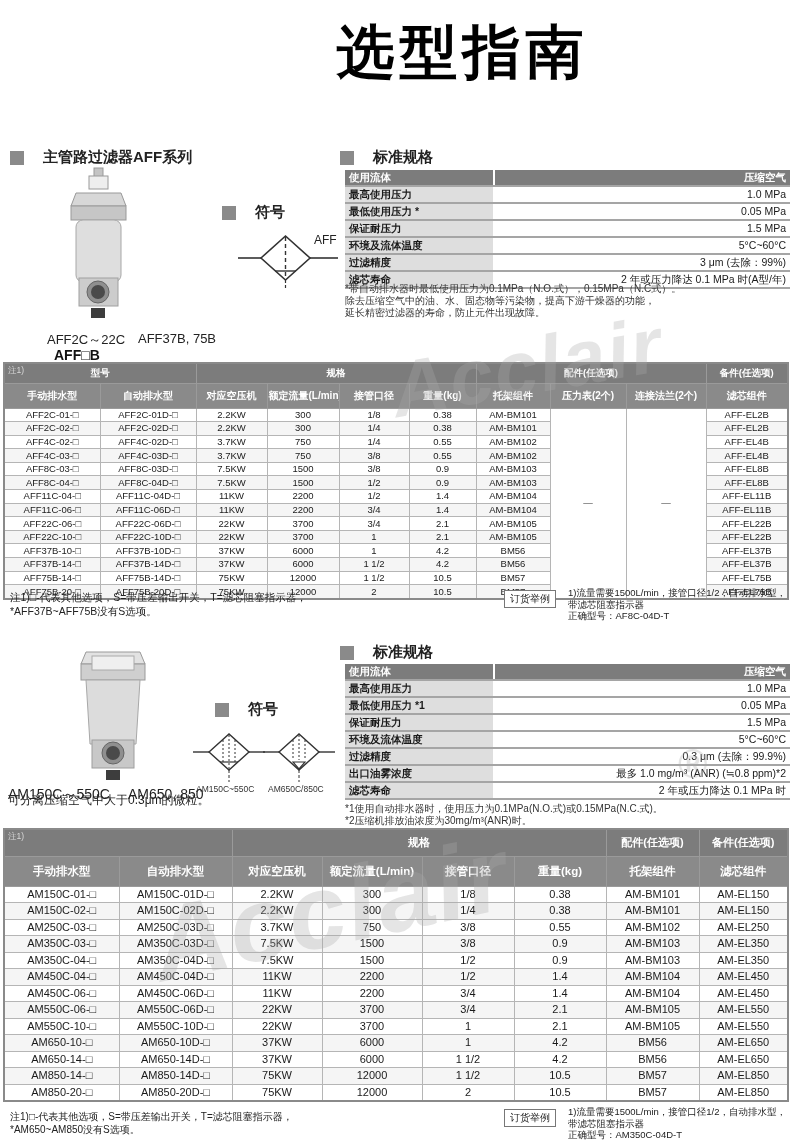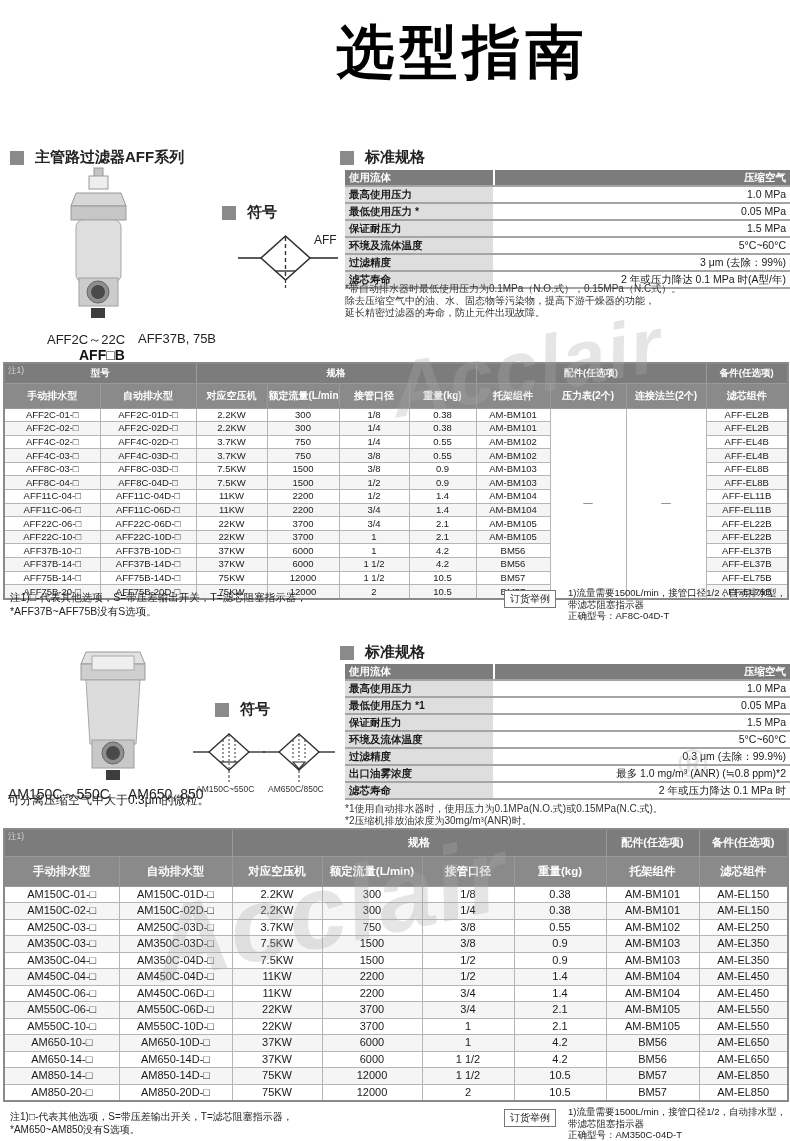--- a/index.html
+++ b/index.html
@@ -4,21 +4,21 @@
 <style>
   html,body{margin:0;padding:0;background:#fff;}
   body{font-family:"Liberation Sans","DejaVu Sans",sans-serif;color:#1a1a1a;}
   #page{position:relative;width:790px;height:1141px;background:#fff;overflow:hidden;padding-left:45px;}
   .abs{position:absolute;}
 
   
   #page-title{width:100%;text-align:center;top:14px;font-size:58px;font-weight:900;letter-spacing:5px;color:#000;}
 
   
-  .sec-head{display:flex;align-items:center;gap:11px;font-size:15px;font-weight:bold;color:#222;}
+  .sec-head{display:flex;align-items:center;gap:19px;font-size:15px;font-weight:bold;color:#222;}
   .sq{width:14px;height:14px;background:#8a8a8a;display:inline-block;}
 
   
   table.spec{border-collapse:collapse;table-layout:fixed;width:445px;font-size:10.5px;}
   table.spec td{border-bottom:2px solid #a5a5a5;padding:0 4px;height:15px;line-height:13px;}
   table.spec td.sl{background:#dedede;font-weight:bold;width:140px;border-right:2px solid #fff;}
   table.spec td.sv{background:#fff;text-align:right;}
   table.spec tr.spec-head td{background:#7c7c7c;color:#fff;font-weight:bold;}
   table.spec tr.spec-head td.sv{background:#7c7c7c;}
 
@@ -79,21 +79,21 @@
       <rect x="11" y="40" width="55" height="14" fill="#c6c6c6" stroke="#999"></rect>
       <rect x="16" y="54" width="45" height="62" rx="7" fill="#dedede" stroke="#a8a8a8"></rect>
       <rect x="19" y="112" width="39" height="28" fill="#cccccc" stroke="#a0a0a0"></rect>
       <circle cx="38" cy="126" r="11" fill="#8f8f8f" stroke="#666"></circle>
       <circle cx="38" cy="126" r="7" fill="#4a4a4a"></circle>
       <rect x="31" y="142" width="14" height="10" fill="#3d3d3d"></rect>
     </svg>
   </div>
   <div class="abs caption" style="left:32px;top:331px;margin-left:15px;">AFF2C～22C</div>
   <div class="abs caption" style="left:138px;top:331px;">AFF37B, 75B</div>
-  <div class="abs model-code" style="left:79px;top:347px;">AFF□B</div>
+  <div class="abs model-code" style="left:54px;top:347px;">AFF□B</div>
 
   <div class="abs sec-head" style="left:222px;top:203px;">
     <span class="sq"></span>
     <span>符号</span>
   </div>
   <div class="abs" style="left:238px;top:228px;">
     <svg width="100" height="64" viewBox="0 0 100 64">
       <line x1="0" y1="30" x2="23" y2="30" stroke="#333" stroke-width="1.6"></line>
       <line x1="72" y1="30" x2="100" y2="30" stroke="#333" stroke-width="1.6"></line>
       <path d="M23 30 L47.5 8 L72 30 L47.5 52 Z" fill="none" stroke="#333" stroke-width="1.6"></path>

